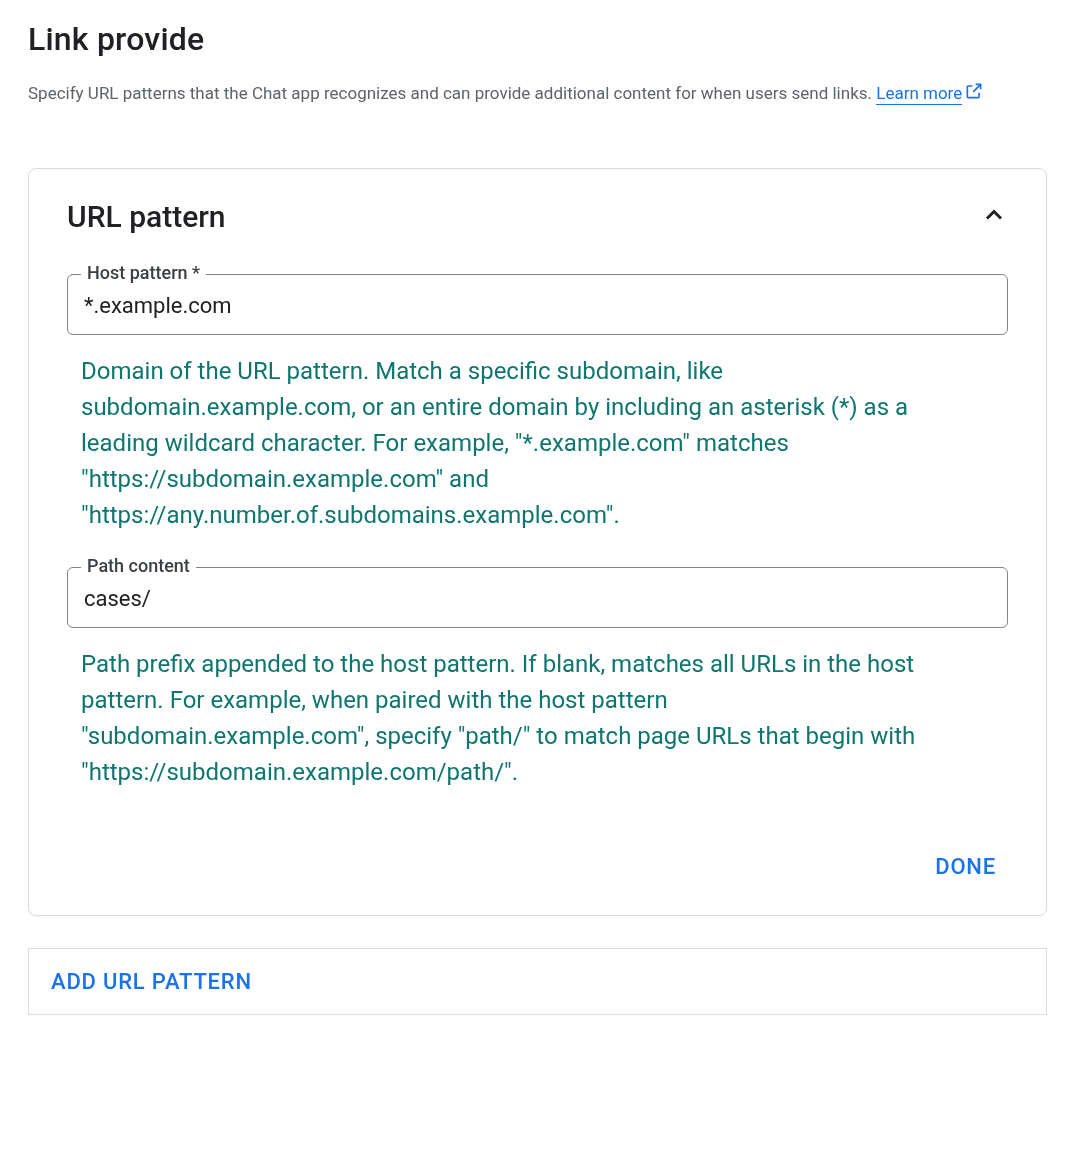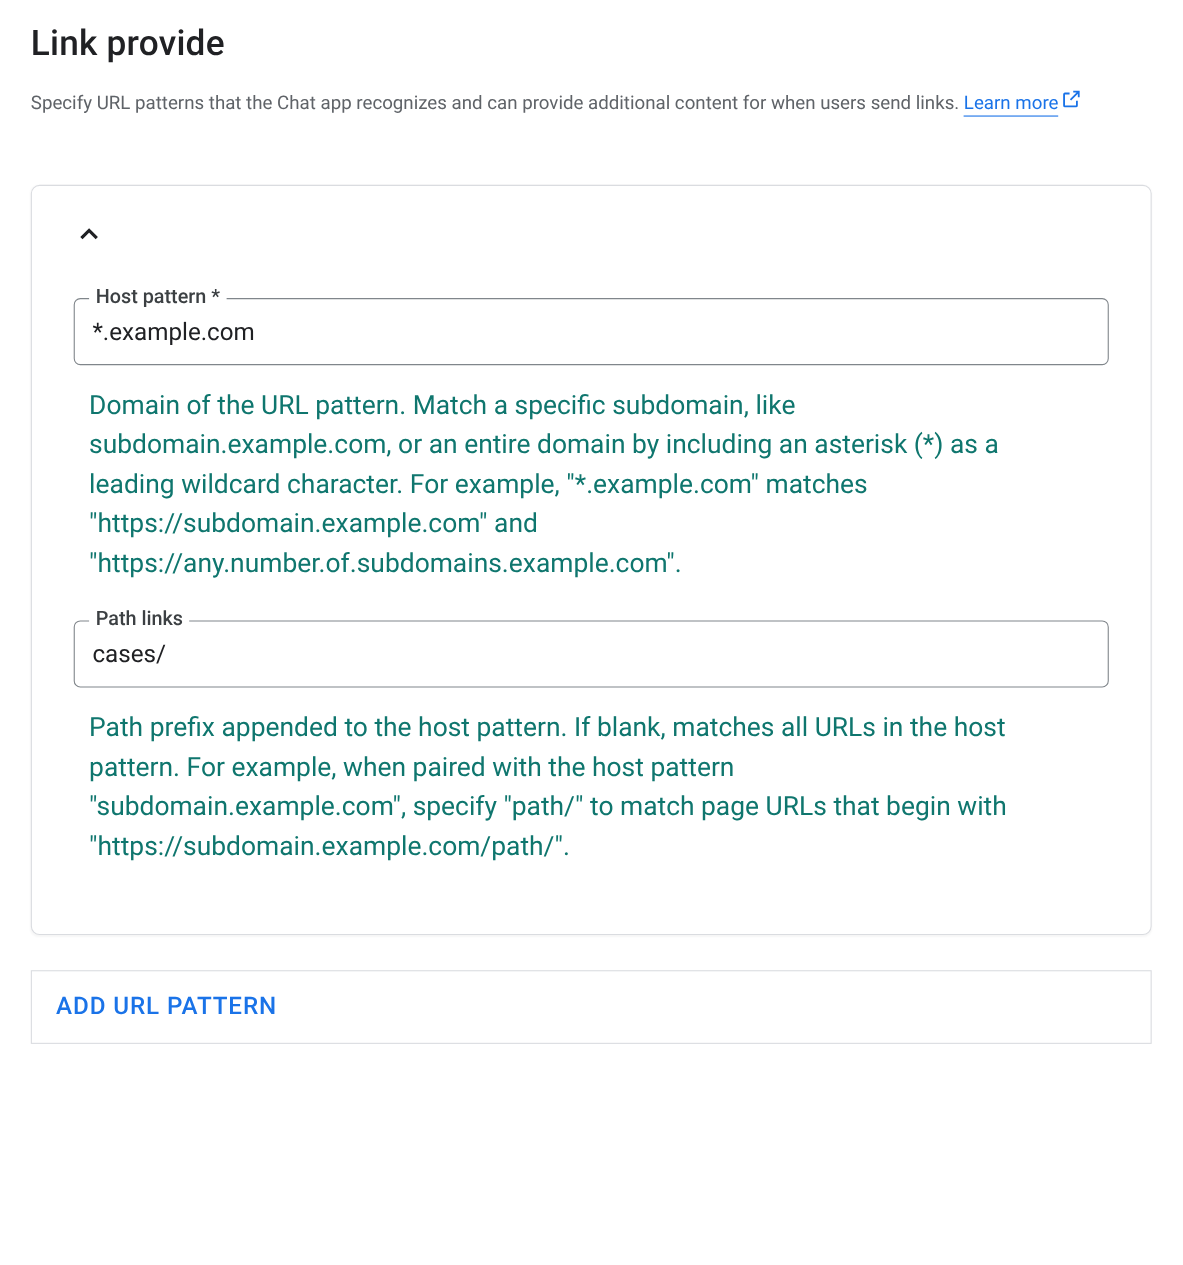--- a/index.html
+++ b/index.html
@@ -109,36 +109,40 @@
 
 <p class="page-desc">
   <span>Specify URL patterns that the Chat app recognizes and can provide additional content for when users send links.</span>
   <a href="#" class="learn-more">Learn more</a><span class="learn-more-icon"><svg viewBox="0 0 24 24" fill="none" stroke-width="2">
         <path d="M14 4h6v6M20 4l-9 9M18 14v5a1 1 0 0 1-1 1H5a1 1 0 0 1-1-1V7a1 1 0 0 1 1-1h5"></path>
       </svg></span>
 </p>
 
 <div class="card">
   <div class="card-header">
+    <div class="card-title">URL pattern</div>
     <span class="chevron-up">
       <svg viewBox="0 0 24 24" fill="none" stroke="#202124" stroke-width="2.5">
           <path d="M6 15l6-6 6 6"></path>
         </svg>
     </span>
   </div>
 
   <div class="field">
     <label class="field-label">Host pattern *</label>
     <input class="field-input" type="text" value="*.example.com" style="">
   </div>
   <div class="helper">Domain of the URL pattern. Match a specific subdomain, like subdomain.example.com, or an entire domain by including an asterisk (*) as a leading wildcard character. For example, "*.example.com" matches "https://subdomain.example.com" and "https://any.number.of.subdomains.example.com".</div>
 
   <div class="field">
-    <label class="field-label">Path links</label>
+    <label class="field-label">Path content</label>
     <input class="field-input" type="text" value="cases/" style="">
   </div>
   <div class="helper">Path prefix appended to the host pattern. If blank, matches all URLs in the host pattern. For example, when paired with the host pattern "subdomain.example.com", specify "path/" to match page URLs that begin with "https://subdomain.example.com/path/".</div>
 
+  <div class="card-actions">
+    <button class="btn-text">DONE</button>
+  </div>
 </div>
 
 <div class="add-row">
   <button class="btn-text">ADD URL PATTERN</button>
 </div>
 
 </body></html>

